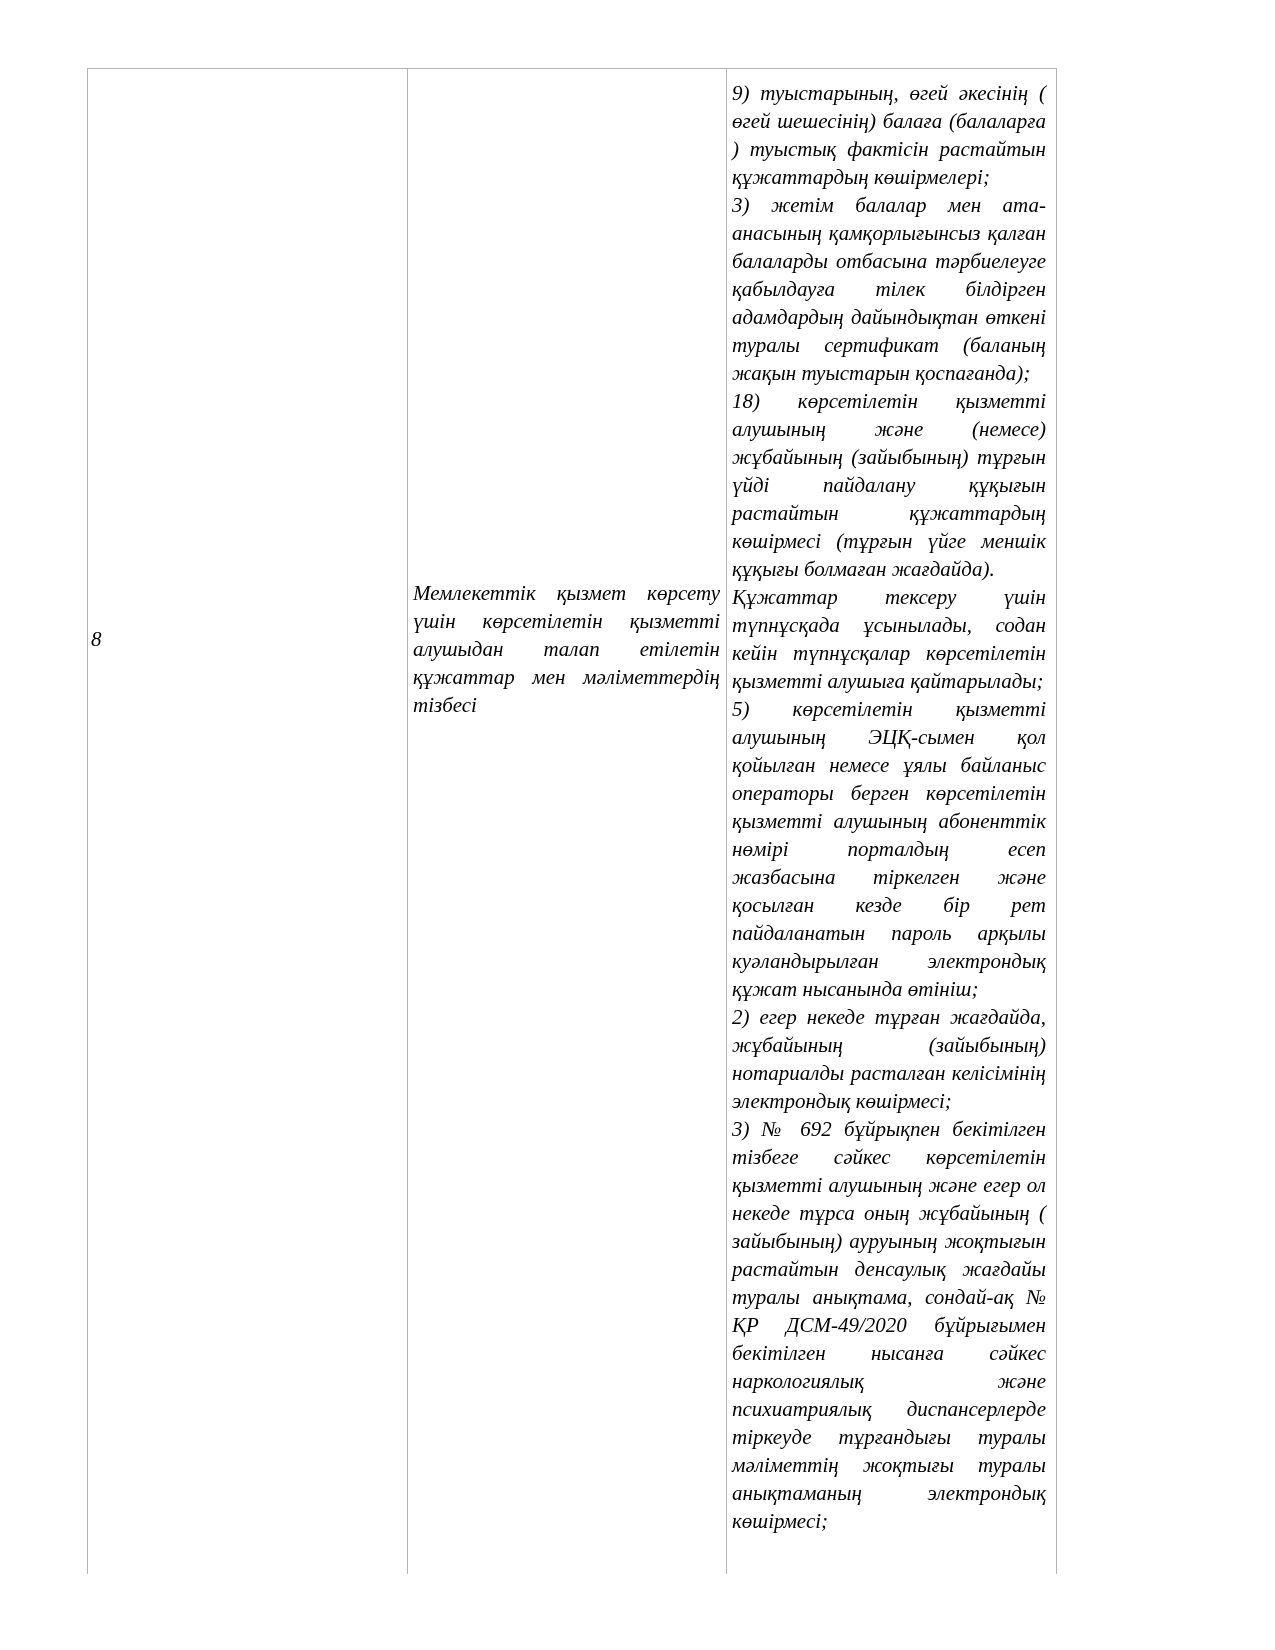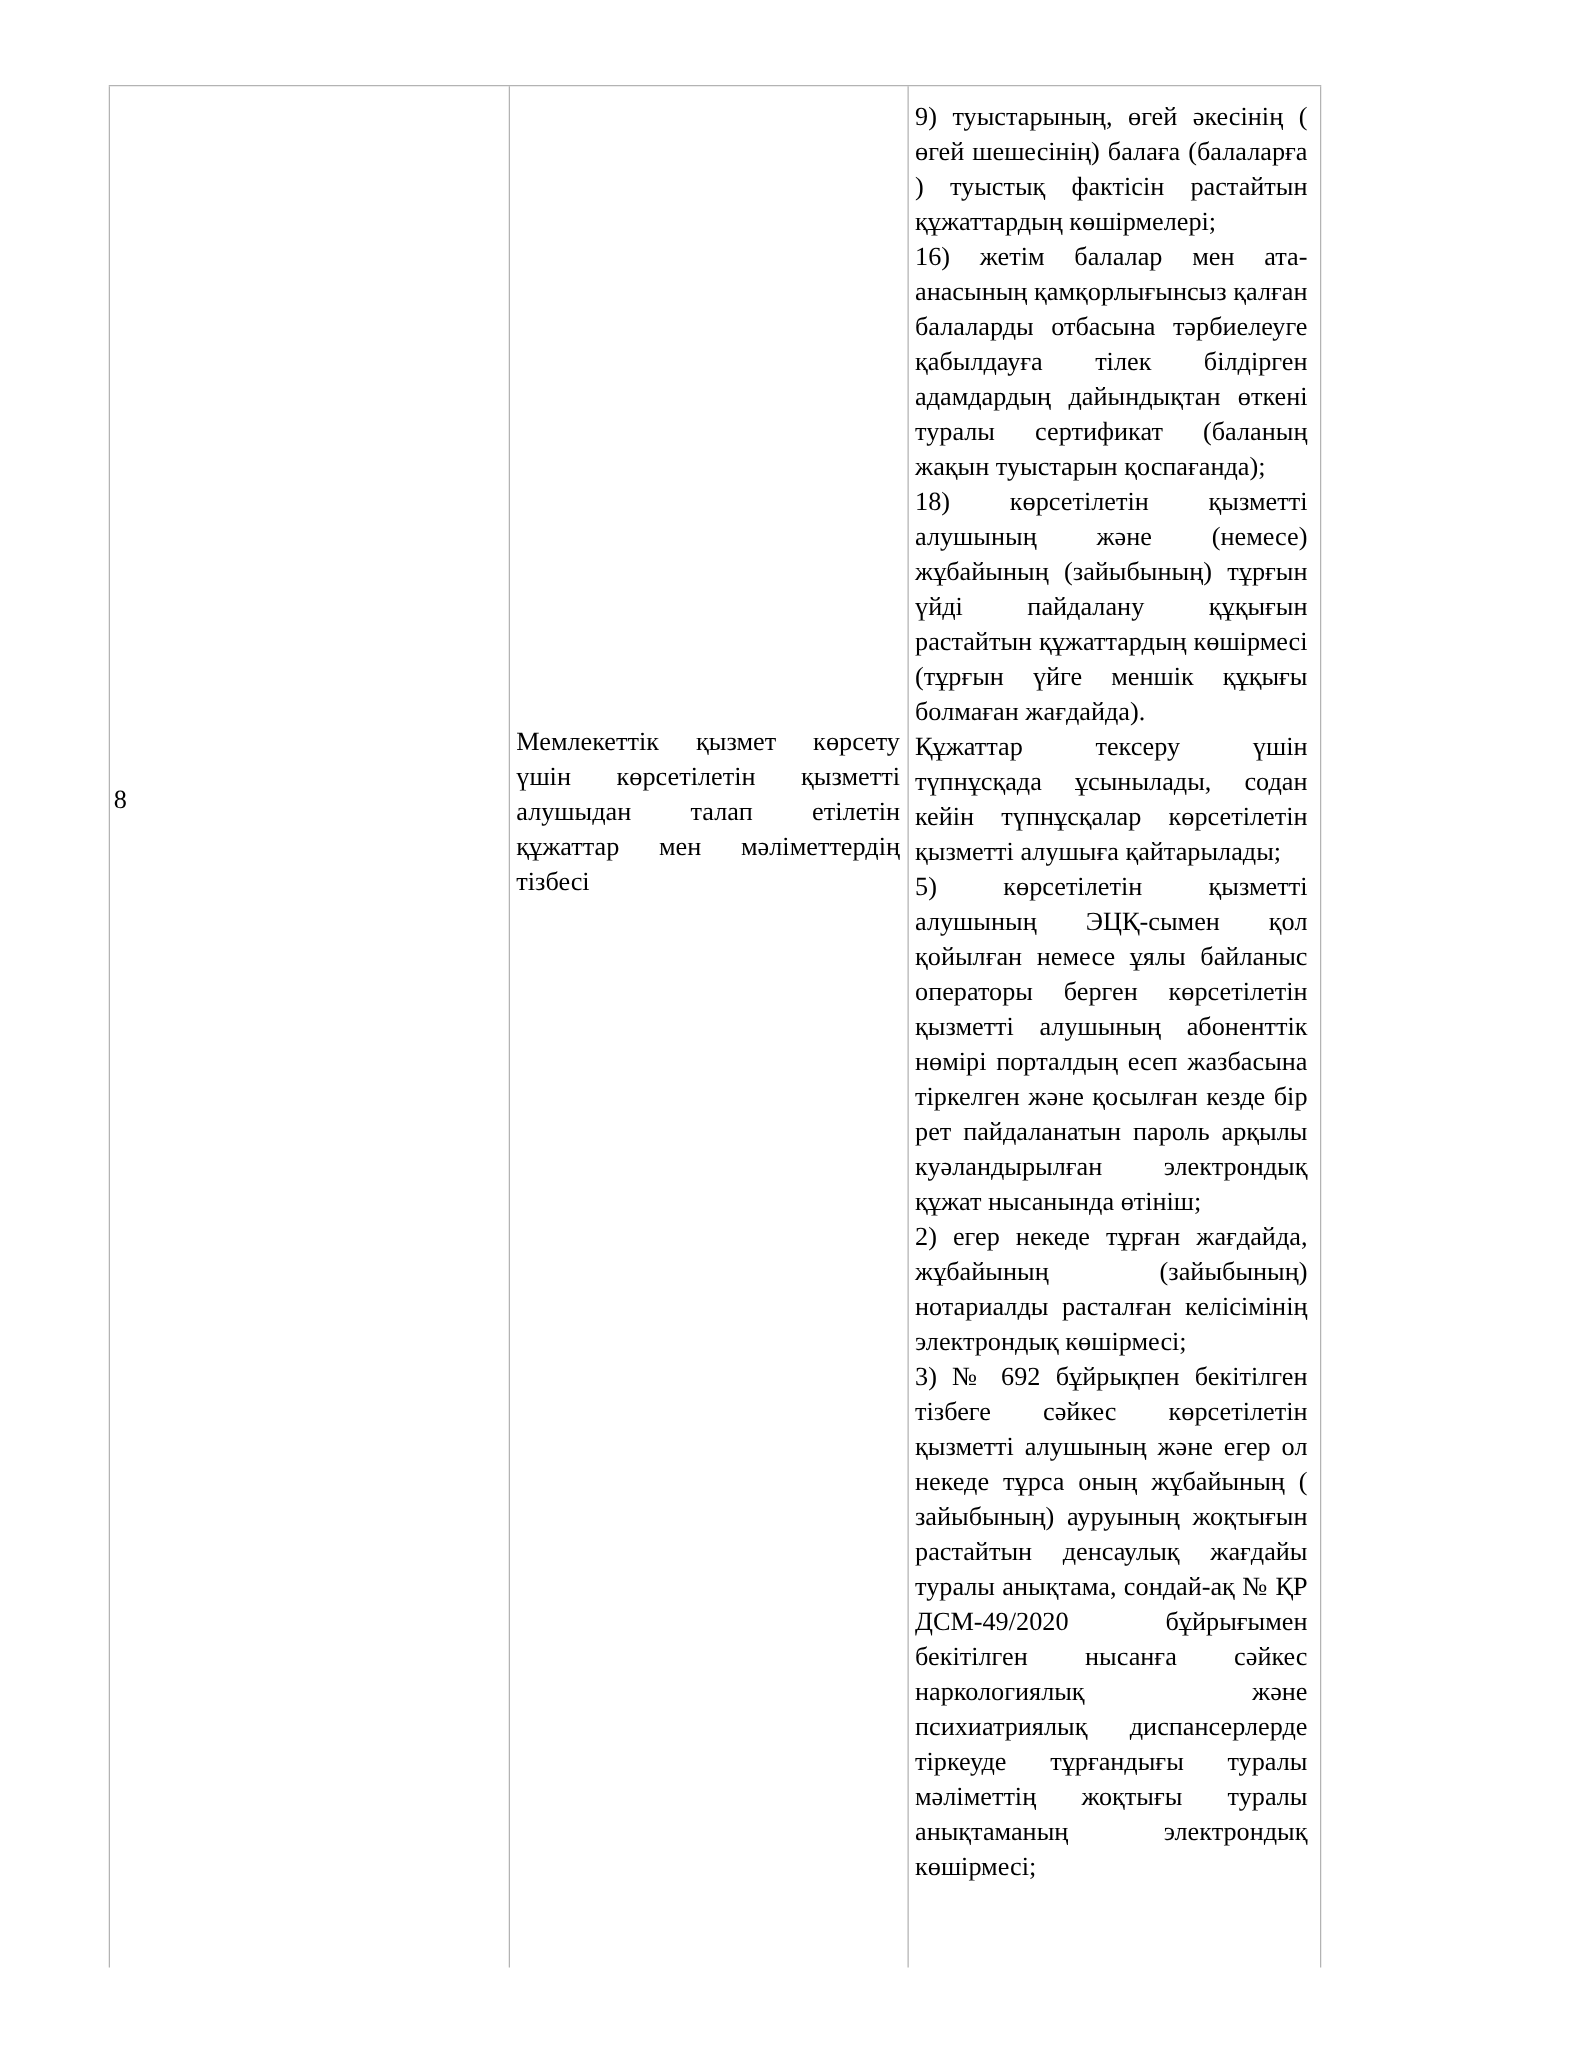--- a/index.html
+++ b/index.html
@@ -28,20 +28,21 @@
     display: flex;
     align-items: stretch;
     border-top: 1px solid var(--border);
   }
   .cell {
     height: 1505px;
     font-size: 21px;
     line-height: 28px;
     color: var(--text);
     overflow: hidden;
+    font-style: italic;
   }
   .col-num {
     width: 321px;
     border-left: 1px solid var(--border);
     border-right: 1px solid var(--border);
     padding: 556px 4px 0 3px;
   }
   .col-label {
     width: 319px;
     border-right: 1px solid var(--border);
@@ -63,21 +64,21 @@
 <div class="page">
   <div class="doc-table">
     <div class="cell col-num">
       <div class="num">8</div>
     </div>
     <div class="cell col-label">
       <div class="label-text">Мемлекеттік қызмет көрсету үшін көрсетілетін қызметті алушыдан талап етілетін құжаттар мен мәліметтердің тізбесі</div>
     </div>
     <div class="cell col-content">
         <p class="para">9) туыстарының, өгей әкесінің ( өгей шешесінің) балаға (балаларға ) туыстық фактісін растайтын құжаттардың көшірмелері;</p>
-        <p class="para">16) жетім балалар мен ата-анасының қамқорлығынсыз қалған балаларды отбасына тәрбиелеуге қабылдауға тілек білдірген адамдардың дайындықтан өткені туралы сертификат (баланың жақын туыстарын қоспағанда);</p>
+        <p class="para">3) жетім балалар мен ата-анасының қамқорлығынсыз қалған балаларды отбасына тәрбиелеуге қабылдауға тілек білдірген адамдардың дайындықтан өткені туралы сертификат (баланың жақын туыстарын қоспағанда);</p>
         <p class="para">18) көрсетілетін қызметті алушының және (немесе) жұбайының (зайыбының) тұрғын үйді пайдалану құқығын растайтын құжаттардың көшірмесі (тұрғын үйге меншік құқығы болмаған жағдайда).</p>
         <p class="para">Құжаттар тексеру үшін түпнұсқада ұсынылады, содан кейін түпнұсқалар көрсетілетін қызметті алушыға қайтарылады;</p>
         <p class="para">5) көрсетілетін қызметті алушының ЭЦҚ-сымен қол қойылған немесе ұялы байланыс операторы берген көрсетілетін қызметті алушының абоненттік нөмірі порталдың есеп жазбасына тіркелген және қосылған кезде бір рет пайдаланатын пароль арқылы куәландырылған электрондық құжат нысанында өтініш;</p>
         <p class="para">2) егер некеде тұрған жағдайда, жұбайының (зайыбының) нотариалды расталған келісімінің электрондық көшірмесі;</p>
         <p class="para">3) № 692 бұйрықпен бекітілген тізбеге сәйкес көрсетілетін қызметті алушының және егер ол некеде тұрса оның жұбайының ( зайыбының) ауруының жоқтығын растайтын денсаулық жағдайы туралы анықтама, сондай-ақ № ҚР ДСМ-49/2020 бұйрығымен бекітілген нысанға сәйкес наркологиялық және психиатриялық диспансерлерде тіркеуде тұрғандығы туралы мәліметтің жоқтығы туралы анықтаманың электрондық көшірмесі;</p>
       </div>
   </div>
 </div>
 
 </body></html>

